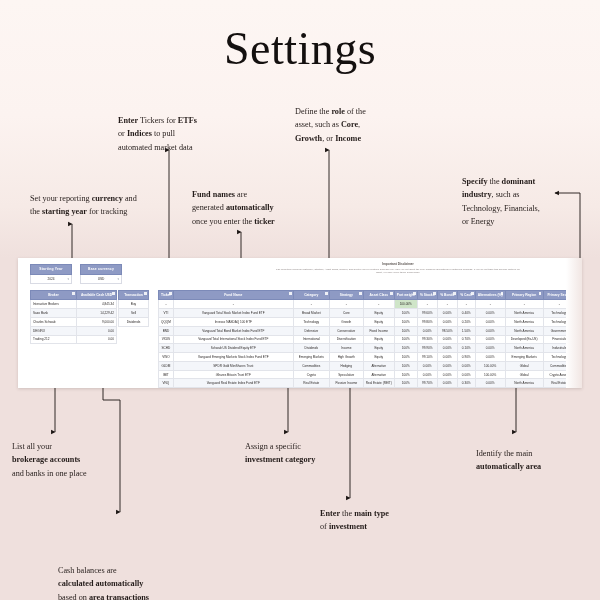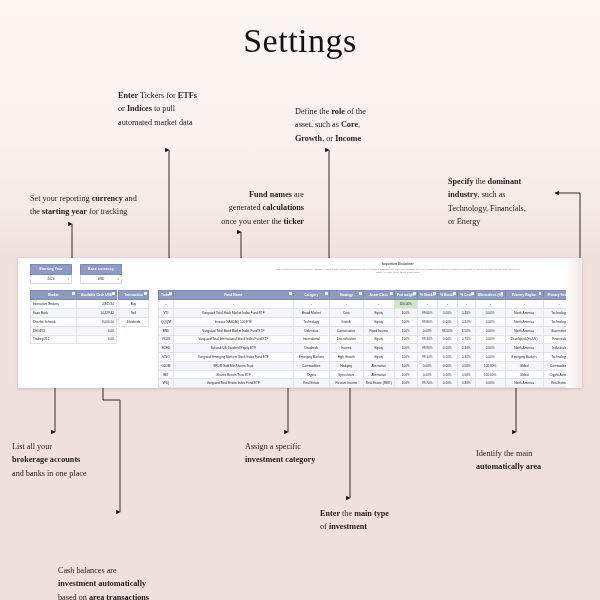--- a/index.html
+++ b/index.html
@@ -15,21 +15,21 @@
   #bg-wash {
     position: absolute;
     left: 0; top: 0; width: 600px; height: 258px;
     background: linear-gradient(180deg,#fdf6f3 0%, #fcf3f0 45%, #f6eae6 80%, #efe0dd 100%);
   }
   #page-title {
     position: absolute;
     top: 22px; left: 0; width: 600px;
     text-align: center;
     font-family: "Liberation Serif", serif;
-    font-size: 34px;
+    font-size: 46px;
     font-weight: 400;
     color: #14100f;
     letter-spacing: 0.5px;
   }
 
   
   .anno {
     position: absolute;
     font-family: "Liberation Serif", serif;
     font-size: 8.2px;
@@ -163,27 +163,27 @@
     <path d="M120 512 L120 400 L103 400 L103 320" marker-start="url(#ar-dn)"></path>
 
     <path d="M288 432 L288 330" marker-start="url(#ar-dn)"></path>
 
     <path d="M350 498 L350 380 L350 330" marker-start="url(#ar-dn)"></path>
 
     <path d="M516 432 L516 300" marker-start="url(#ar-dn)"></path>
   </g>
 </svg>
 
-<div class="anno l" style="left:118px; top:89px; width:110px;"><b>Enter</b> Tickers for <b>ETFs</b><br>or <b>Indices</b> to pull<br>automated market data</div>
+<div class="anno l" style="left:118px; top:114px; width:110px;"><b>Enter</b> Tickers for <b>ETFs</b><br>or <b>Indices</b> to pull<br>automated market data</div>
 <div class="anno l" style="left:275px; top:105px; width:104px;margin-left:20px;">Define the <b>role</b> of the<br>asset, such as <b>Core</b>,<br><b>Growth</b>, or <b>Income</b></div>
-<div class="anno l" style="left:448px; top:175px; width:118px;"><b>Specify</b> the <b>dominant</b><br><b>industry</b>, such as<br>Technology, Financials,<br>or Energy</div>
+<div class="anno l" style="left:462px; top:175px; width:118px;"><b>Specify</b> the <b>dominant</b><br><b>industry</b>, such as<br>Technology, Financials,<br>or Energy</div>
 <div class="anno l" style="left:10px;  top:192px; width:140px;margin-left:20px;">Set your reporting <b>currency</b> and<br>the <b>starting year</b> for tracking</div>
-<div class="anno l" style="left:192px; top:188px; width:112px;text-align:right;"><b>Fund names</b> are<br>generated <b>calculations</b><br>once you enter the <b>ticker</b></div>
+<div class="anno l" style="left:192px; top:188px; width:112px;"><b>Fund names</b> are<br>generated <b>automatically</b><br>once you enter the <b>ticker</b></div>
 <div class="anno l" style="left:12px;  top:440px; width:118px;">List all your<br><b>brokerage accounts</b><br>and banks in one place</div>
-<div class="anno l" style="left:58px;  top:520px; width:130px;margin-top:44px;">Cash balances are<br><b>investment automatically</b><br>based on <b>area transactions</b></div>
+<div class="anno l" style="left:58px;  top:520px; width:130px;margin-top:44px;">Cash balances are<br><b>calculated automatically</b><br>based on <b>area transactions</b></div>
 <div class="anno l" style="left:245px; top:440px; width:110px;">Assign a specific<br><b>investment category</b></div>
 <div class="anno l" style="left:320px; top:507px; width:110px;"><b>Enter</b> the <b>main type</b><br>of <b>investment</b></div>
 <div class="anno l" style="left:476px; top:447px; width:104px;">Identify the main<br><b>automatically area</b></div>
 
 <div id="sheet">
   <div id="sheet-inner">
 
     <div class="mini-card" style="left:12px; top:6px; width:42px;">
       <div class="mini-head">Starting Year</div>
       <div class="mini-val">

